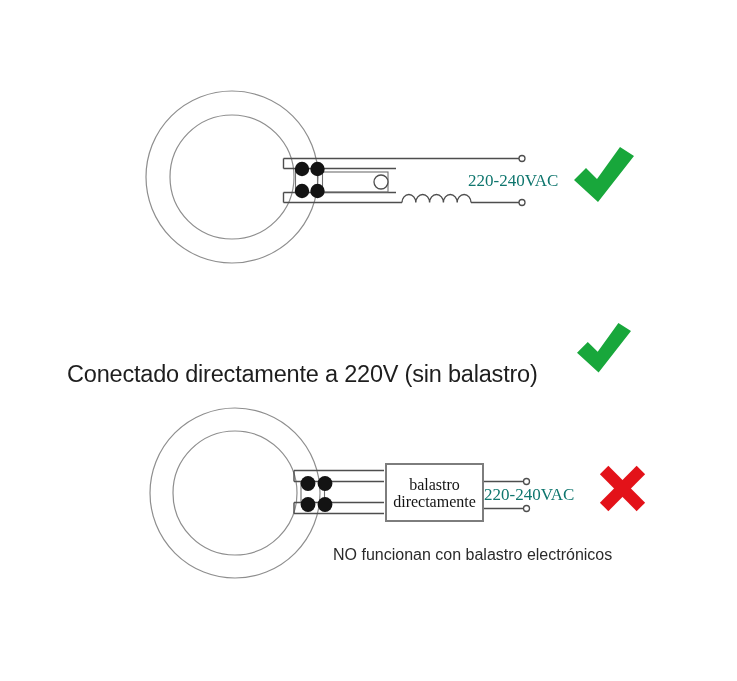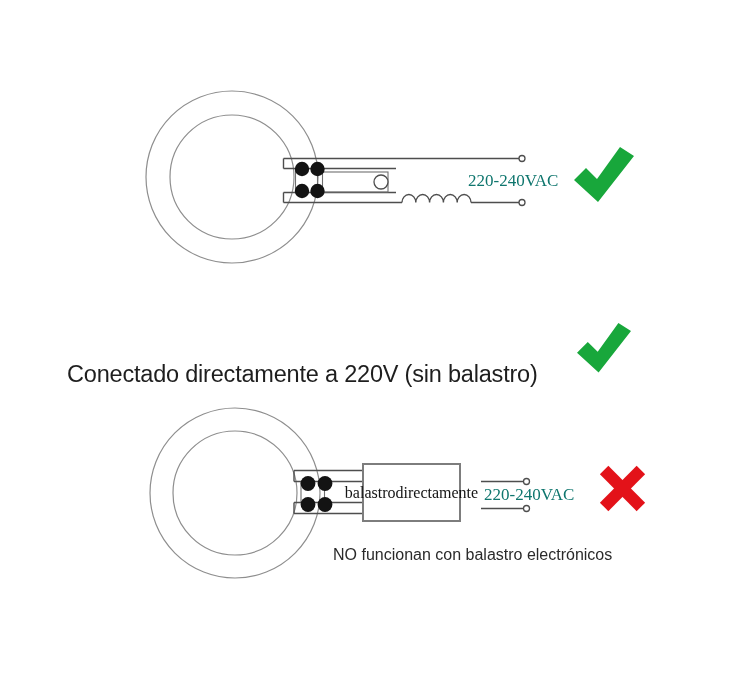--- a/index.html
+++ b/index.html
@@ -7,22 +7,22 @@
         font-family:"Liberation Sans", sans-serif;}
   .art{position:absolute;left:0;top:0;z-index:1;}
   .lbl{position:absolute;z-index:2;white-space:nowrap;}
   .serif{font-family:"Liberation Serif", serif;color:#0f766e;}
   .sans{font-family:"Liberation Sans", sans-serif;color:#1e1e1e;}
   .top-voltage{left:468px;top:171px;font-size:17px;}
   .top-ballast{left:346px;top:214px;font-size:16.5px;color:#333;}
   .caption{left:67px;top:340px;font-size:23.5px;letter-spacing:-0.2px;margin-top:21px;}
   .bot-voltage{left:484px;top:485px;font-size:17px;}
   .note{left:333px;top:546px;font-size:16px;color:#2a2a2a;}
-  .ballast-box{position:absolute;z-index:2;left:362px;top:463px;width:95px;height:55px;
-        background:#fff;border:2px solid #7d7d7d;display:flex;flex-direction:row;
+  .ballast-box{position:absolute;z-index:2;left:385px;top:463px;width:95px;height:55px;
+        background:#fff;border:2px solid #7d7d7d;display:flex;flex-direction:column;
         align-items:center;justify-content:center;}
   .ballast-box span{font-family:"Liberation Serif", serif;font-size:16px;line-height:17px;
         color:#141414;white-space:nowrap;}
   .ring{fill:none;stroke:#8e8e8e;stroke-width:1.2;}
   .wire{fill:none;stroke:#4e4e4e;stroke-width:1.4;}
   .thin{fill:none;stroke:#6f6f6f;stroke-width:1.1;}
   .pin{fill:#131313;stroke:none;}
   .term{fill:#ffffff;stroke:#4e4e4e;stroke-width:1.3;}
 </style>
 </head>

